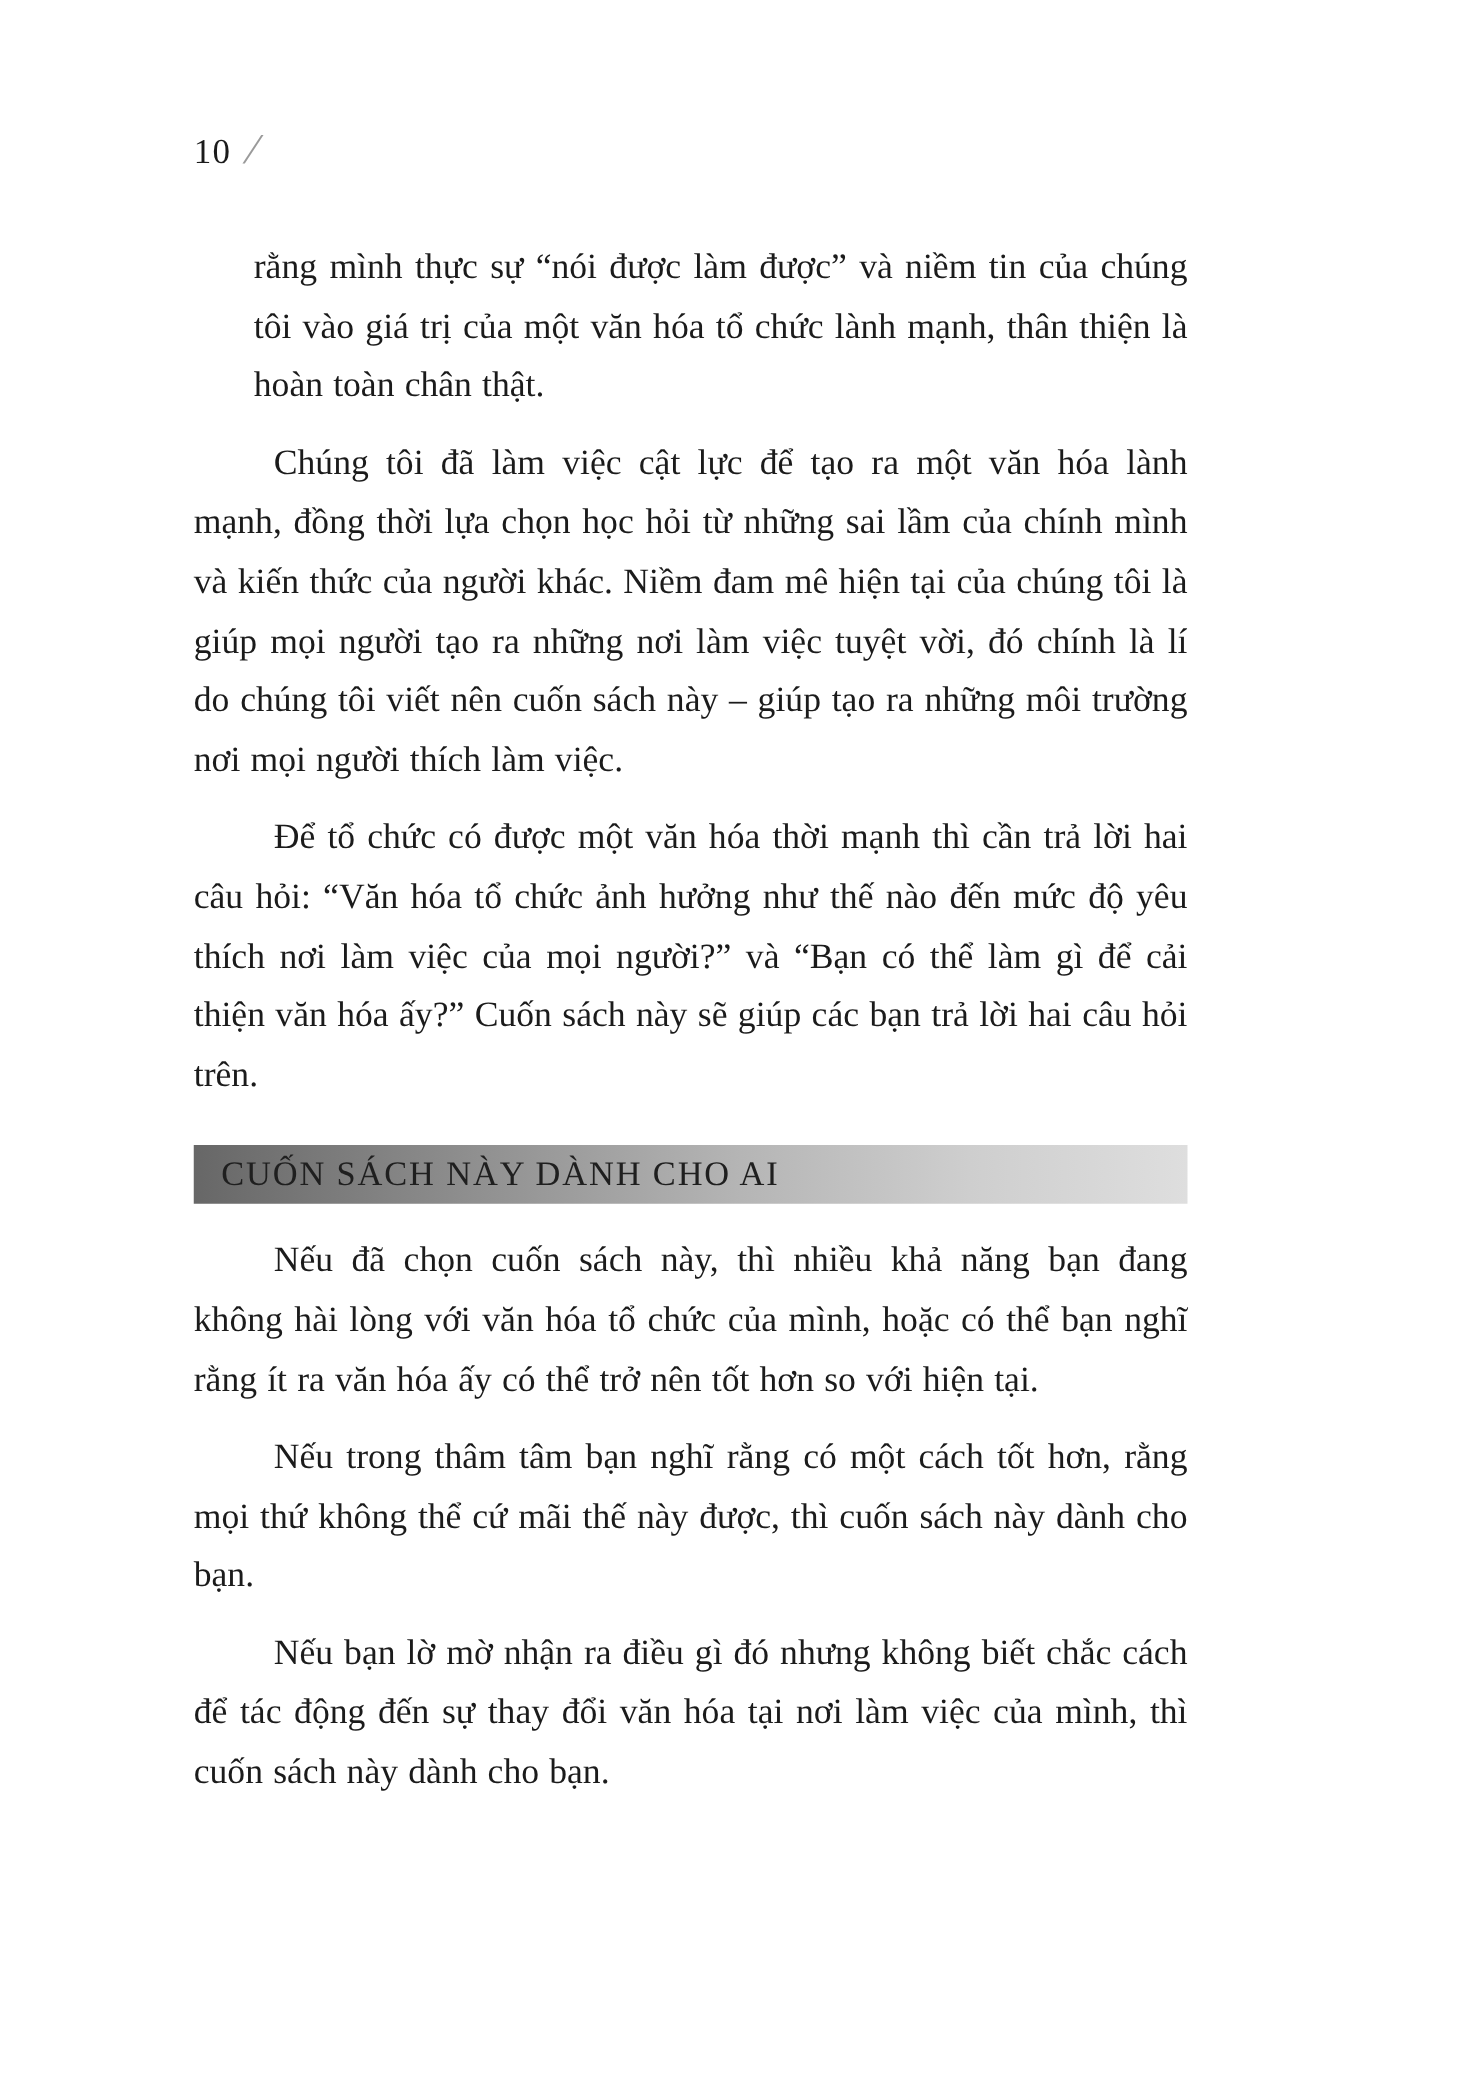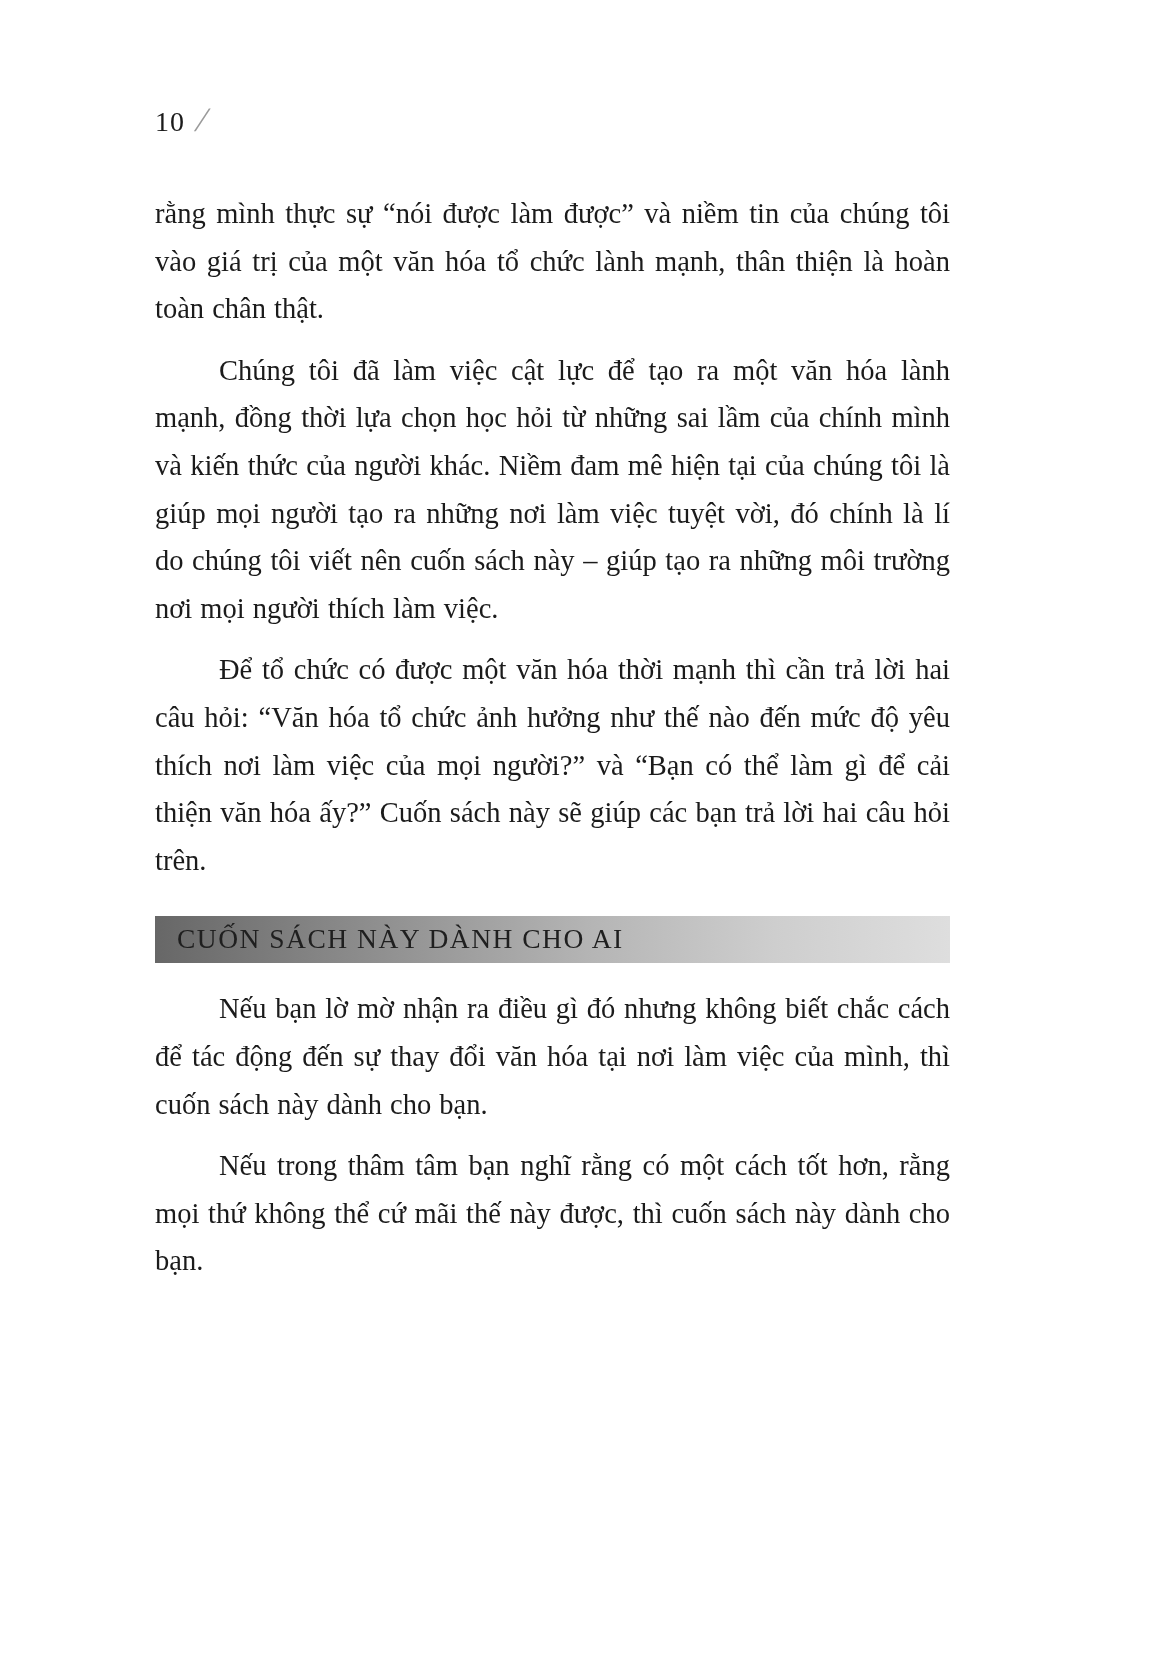--- a/index.html
+++ b/index.html
@@ -40,20 +40,21 @@
   .content p {
     font-size: 28.5px;
     line-height: 1.67;
     text-align: justify;
     margin: 0 0 14px 0;
     text-indent: 64px;
     word-spacing: 1px;
   }
   .content p.no-indent {
     text-indent: 0;
+    margin-left: 48px;
   }
   .section-heading {
     box-sizing: border-box;
     margin: 32px 0 22px 0;
     padding: 7px 10px 8px 22px;
     background: linear-gradient(90deg, #676767 0%, #8f8f8f 28%, #b5b5b5 55%, #cecece 78%, #dedede 100%);
     font-size: 27.5px;
     font-weight: normal;
     letter-spacing: 1.5px;
     color: #1f1f1f;
@@ -73,21 +74,22 @@
   <div class="content">
 
     <p class="no-indent">rằng mình thực sự “nói được làm được” và niềm tin của chúng tôi vào giá trị của một văn hóa tổ chức lành mạnh, thân thiện là hoàn toàn chân thật.</p>
 
     <p>Chúng tôi đã làm việc cật lực để tạo ra một văn hóa lành mạnh, đồng thời lựa chọn học hỏi từ những sai lầm của chính mình và kiến thức của người khác. Niềm đam mê hiện tại của chúng tôi là giúp mọi người tạo ra những nơi làm việc tuyệt vời, đó chính là lí do chúng tôi viết nên cuốn sách này – giúp tạo ra những môi trường nơi mọi người thích làm việc.</p>
 
     <p>Để tổ chức có được một văn hóa thời mạnh thì cần trả lời hai câu hỏi: “Văn hóa tổ chức ảnh hưởng như thế nào đến mức độ yêu thích nơi làm việc của mọi người?” và “Bạn có thể làm gì để cải thiện văn hóa ấy?” Cuốn sách này sẽ giúp các bạn trả lời hai câu hỏi trên.</p>
 
     <h2 class="section-heading">CUỐN SÁCH NÀY DÀNH CHO AI</h2>
 
+    <p>Nếu đã chọn cuốn sách này, thì nhiều khả năng bạn đang không hài lòng với văn hóa tổ chức của mình, hoặc có thể bạn nghĩ rằng ít ra văn hóa ấy có thể trở nên tốt hơn so với hiện tại.</p>
+
+    <p>Nếu trong thâm tâm bạn nghĩ rằng có một cách tốt hơn, rằng mọi thứ không thể cứ mãi thế này được, thì cuốn sách này dành cho bạn.</p>
 
     <p>Nếu bạn lờ mờ nhận ra điều gì đó nhưng không biết chắc cách để tác động đến sự thay đổi văn hóa tại nơi làm việc của mình, thì cuốn sách này dành cho bạn.</p>
-
-    <p>Nếu trong thâm tâm bạn nghĩ rằng có một cách tốt hơn, rằng mọi thứ không thể cứ mãi thế này được, thì cuốn sách này dành cho bạn.</p>
 
 
   </div>
 
 </div>
 
 </body></html>

